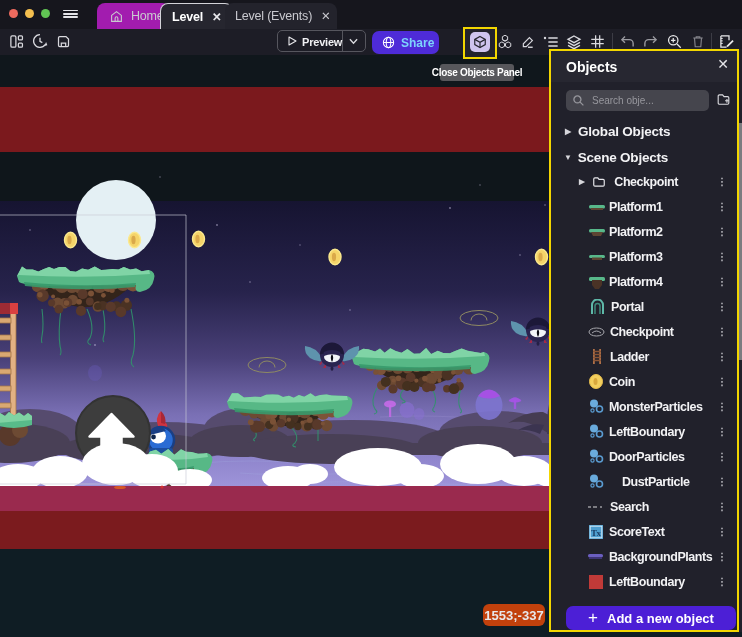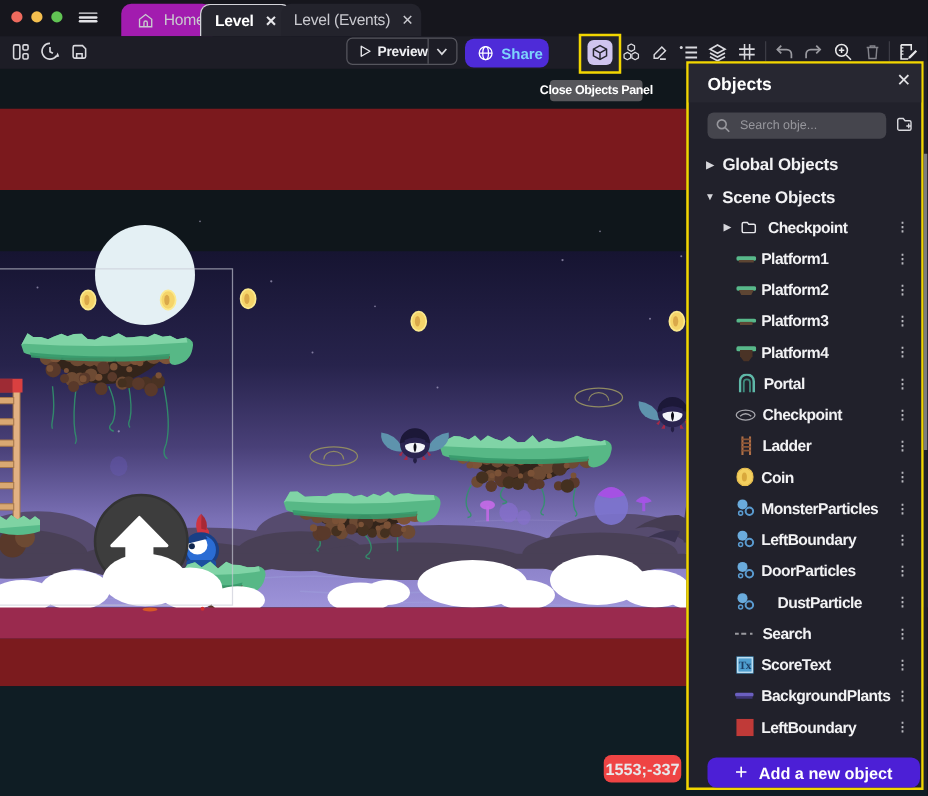--- a/index.html
+++ b/index.html
@@ -39,21 +39,21 @@
 #addbtn { position:absolute; left:15px; top:555px; width:170px; height:24px; background:#4c1fd6;
   border-radius:7px; color:#fff; font-weight:bold; font-size:13px; display:flex;
   align-items:center; justify-content:center; }
 #rightstrip { position:absolute; left:739px; top:49px; width:3px; height:583px; background:#21212b; }
 #scrollthumb { position:absolute; left:739px; top:123px; width:3px; height:237px; background:#7c7c80; }
 
 
 #tooltip { position:absolute; left:440px; top:64px; width:74px; height:17px; white-space:nowrap; background:#57575b;
   border-radius:3px; color:#fff; font-size:10px; letter-spacing:-0.3px; font-weight:bold; display:flex; align-items:center;
   justify-content:center; }
-#coords { position:absolute; left:483px; top:604px; width:62px; height:22px; background:#ef4444;
+#coords { position:absolute; left:483px; top:604px; width:62px; height:22px; background:#c2410c;
   border-radius:6px; color:#e8e8ea; font-size:13px; font-weight:bold; display:flex;
   align-items:center; justify-content:center; }
 </style>
 </head>
 <body>
 <div id="app">
 
   <svg id="canvas" width="742" height="582" viewBox="0 0 742 582">
     <defs>
       <linearGradient id="sky" x1="0" y1="0" x2="0" y2="1">

